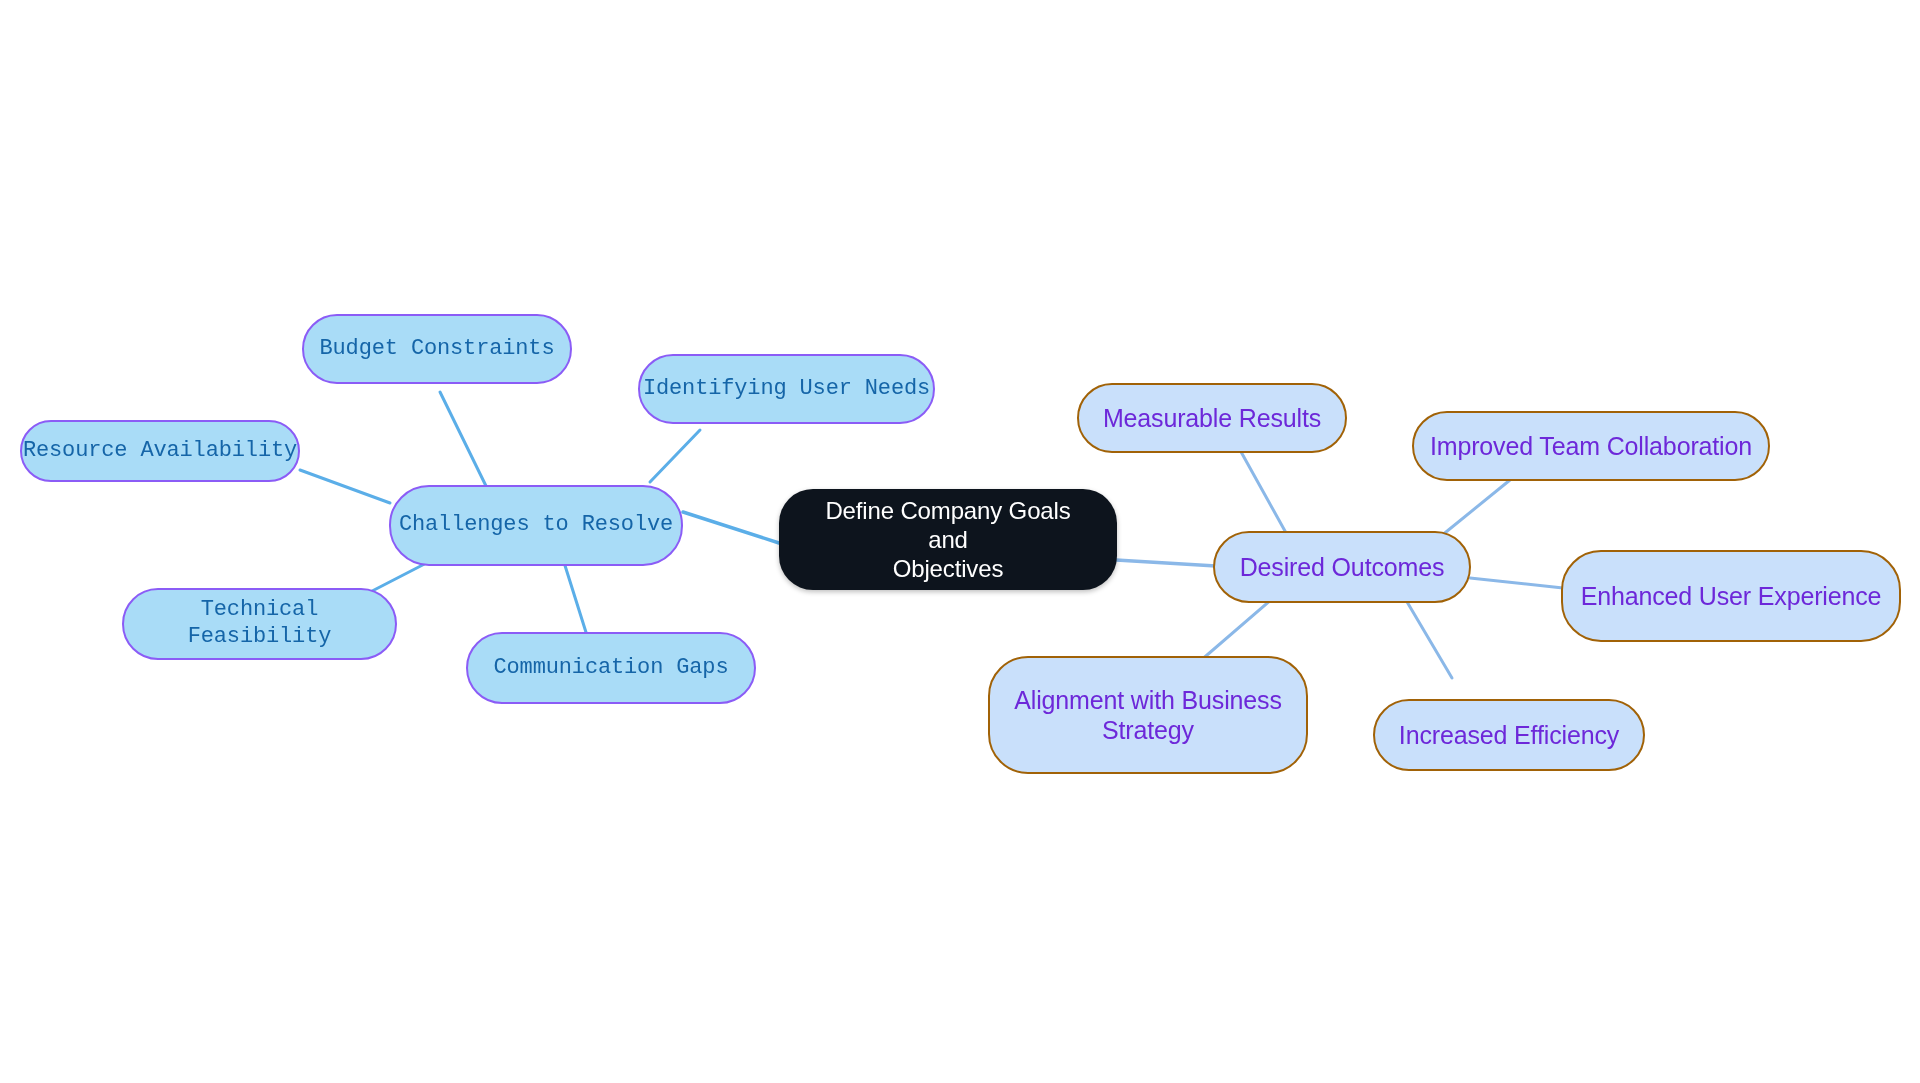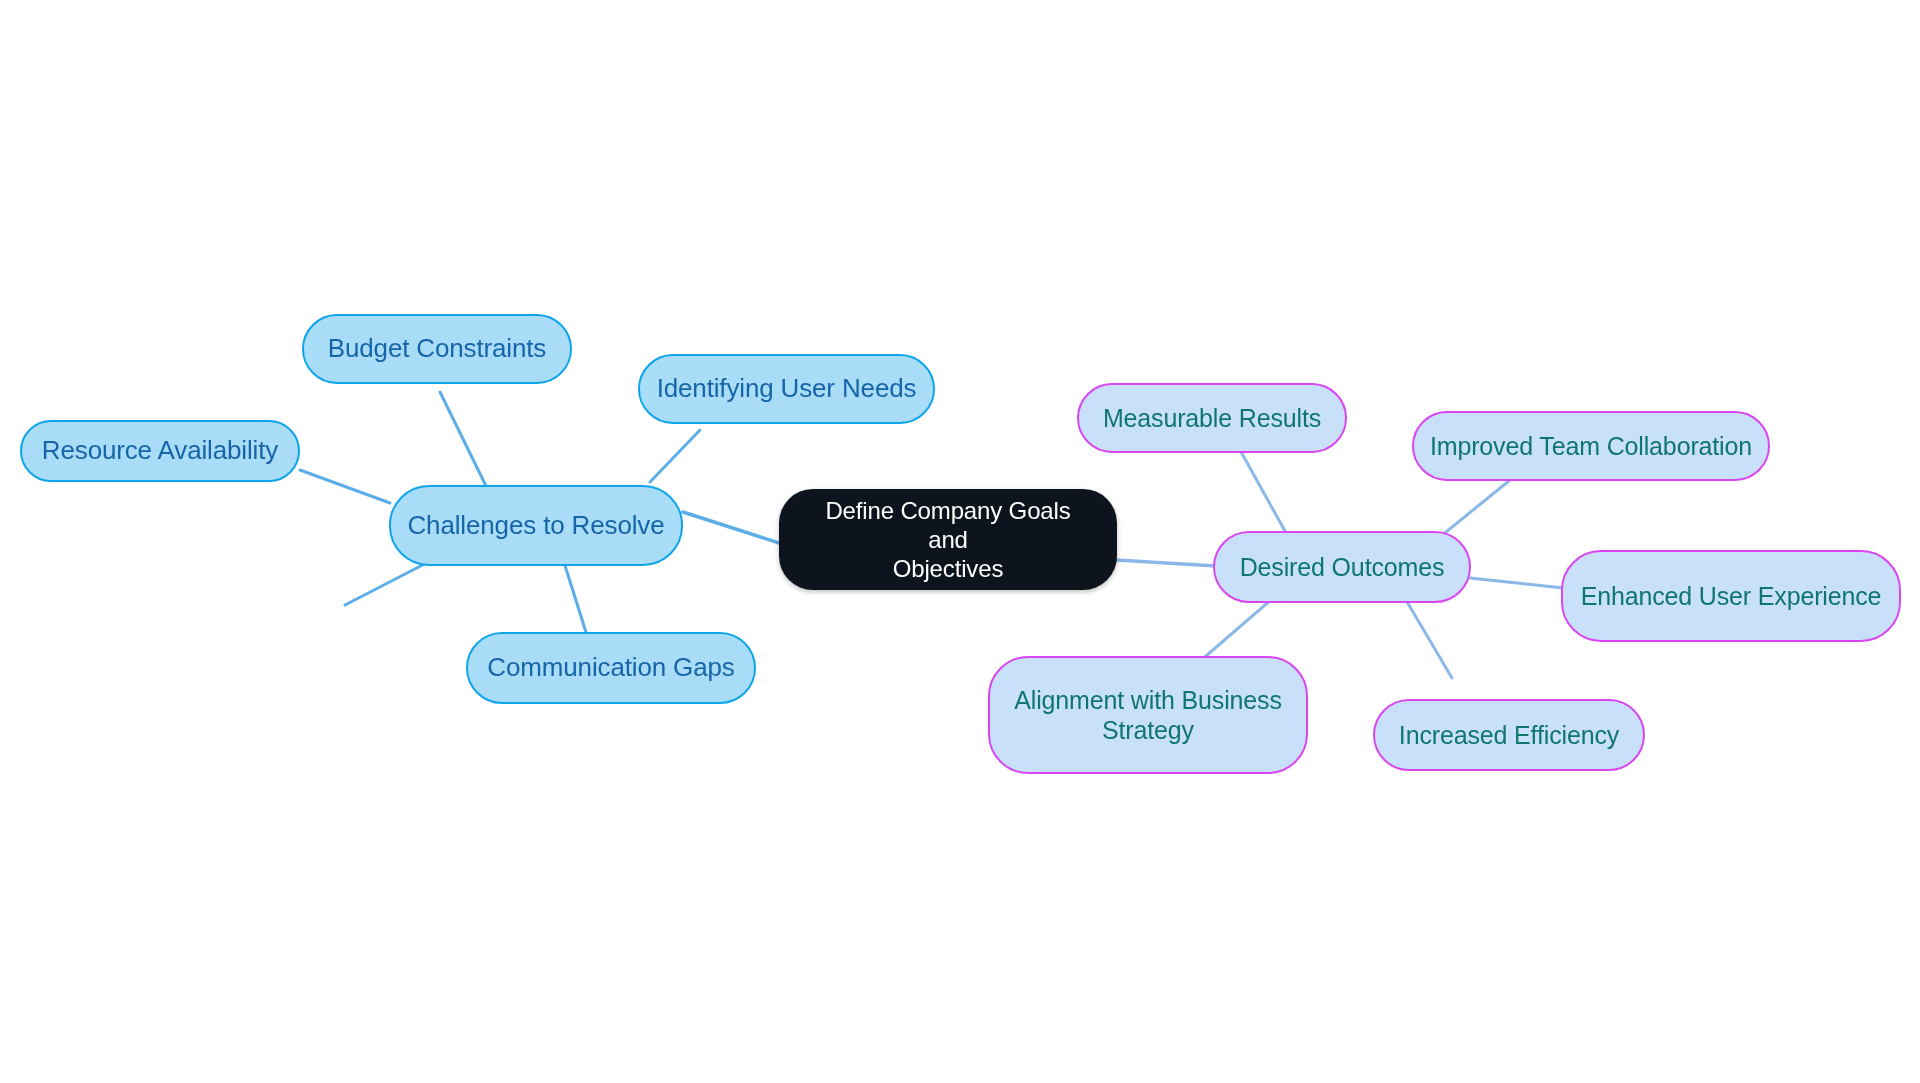--- a/index.html
+++ b/index.html
@@ -46,29 +46,30 @@
     color: #ffffff;
     border: none;
     font-size: 24px;
     border-radius: 34px;
     padding: 0 32px;
     box-shadow: 0 2px 5px rgba(0,0,0,0.25);
   }
   
   .node-left {
     background: #a9dcf7;
-    border: 2px solid #0ea5e9;
+    border: 2px solid #8b5cf6;
     color: #1565a8;
-    font-size: 26px;
+    font-size: 22px;
+    font-family: Liberation Mono, monospace;
   }
   
   .node-right {
     background: #c9e0fb;
-    border: 2px solid #d946ef;
-    color: #0f766e;
+    border: 2px solid #a16207;
+    color: #6d28d9;
     font-size: 25px;
   }
 </style>
 </head>
 <body>
 
 <div id="mindmap-canvas">
 
   <svg id="edge-layer" viewBox="0 0 1920 1083" preserveAspectRatio="none">
 
@@ -93,20 +94,21 @@
 Objectives</div>
 
   <div class="node node-left" style="left:389px; top:485px; width:294px; height:81px;">Challenges to Resolve</div>
 
   <div class="node node-left" style="left:302px; top:314px; width:270px; height:70px;">Budget Constraints</div>
 
   <div class="node node-left" style="left:638px; top:354px; width:297px; height:70px;">Identifying User Needs</div>
 
   <div class="node node-left" style="left:20px; top:420px; width:280px; height:62px;">Resource Availability</div>
 
+  <div class="node node-left" style="left:122px; top:588px; width:275px; height:72px;">Technical Feasibility</div>
 
   <div class="node node-right" style="left:1213px; top:531px; width:258px; height:72px;">Desired Outcomes</div>
 
   <div class="node node-left" style="left:466px; top:632px; width:290px; height:72px;">Communication Gaps</div>
 
   <div class="node node-right" style="left:1077px; top:383px; width:270px; height:70px;">Measurable Results</div>
 
   <div class="node node-right" style="left:1412px; top:411px; width:358px; height:70px;">Improved Team Collaboration</div>
 
   <div class="node node-right" style="left:1561px; top:550px; width:340px; height:92px;">Enhanced User Experience</div>

